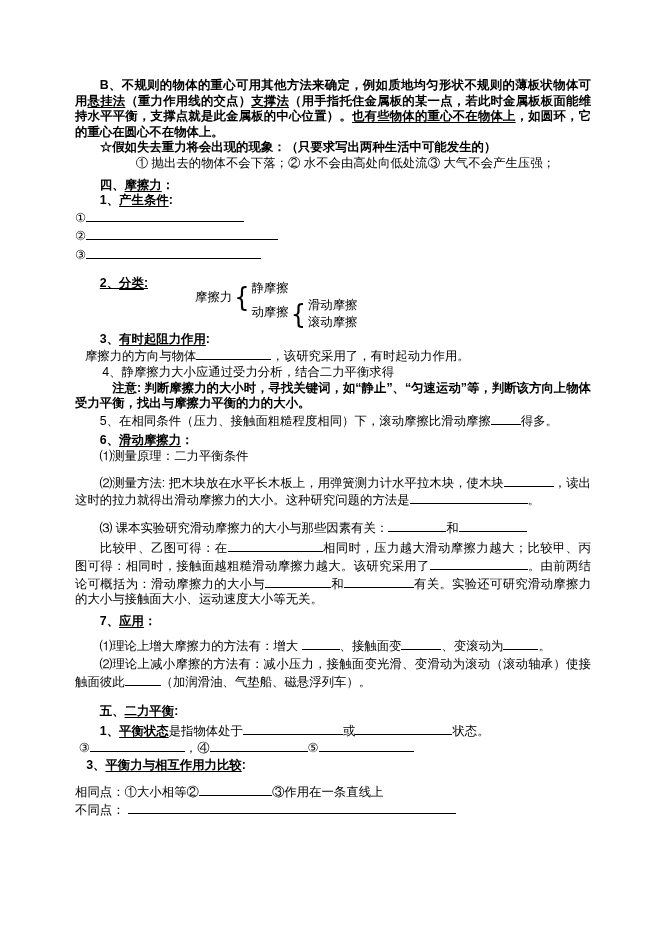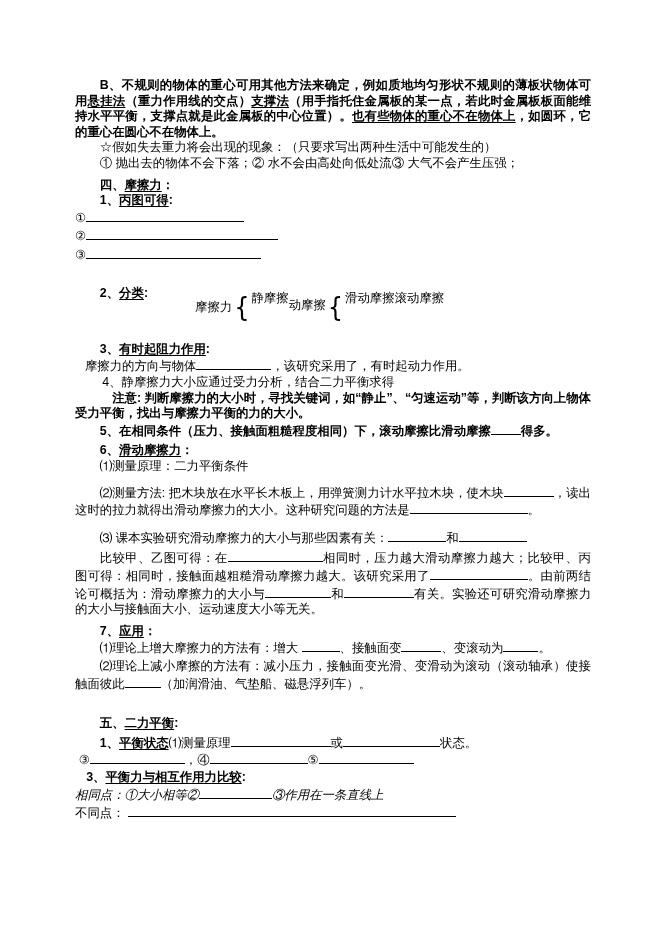--- a/index.html
+++ b/index.html
@@ -21,40 +21,40 @@
   }
   
   .diagram { margin-left:120px; margin-top:-12px; height:52px; margin-bottom:0; }
   .fork { display:flex; align-items:flex-start; }
   .dlabel { line-height:16px; white-space:nowrap; }
   .brace {
     font-family:"DejaVu Sans", sans-serif; font-size:24px; font-weight:normal;
     line-height:34px; height:34px; transform:scaleY(1.12); margin:0 2px;
   }
   .fork > .dlabel { margin-top:9px; }
-  .branches { display:flex; }
+  .branches { display:flex; flex-direction:column; }
   .branches > .dlabel { line-height:17px; margin-top:0; }
   .branches .fork > .dlabel { margin-top:7px; }
 </style>
 </head>
 <body>
 
 <div class="page">
   <div class="content">
 
     <div id="mount-before">
         <p class="line justify" style="text-indent: 2em;"><span class="b ">B、不规则的物体的重心可用其他方法来确定，例如质地均匀形状不规则的薄板状物体可用</span><span class="b u">悬挂法</span><span class="b ">（重力作用线的交点）</span><span class="b u">支撑法</span><span class="b ">（用手指托住金属板的某一点，若此时金属板板面能维持水平平衡，支撑点就是此金属板的中心位置）。</span><span class="b u">也有些物体的重心不在物体上</span><span class="b ">，如圆环，它的重心在圆心不在物体上。</span></p>
-        <p class="line" style="text-indent: 2em;"><span class="">☆假如失去重力将会出现的现象：（只要求写出两种生活中可能发生的）</span></p>
-        <p class="line" style="text-indent: 2em;"><span class="">① 抛出去的物体不会下落；② 水不会由高处向低处流③ 大气不会产生压强；</span></p>
+        <p class="line" style="text-indent: 2em; font-weight: bold;"><span class="">☆假如失去重力将会出现的现象：（只要求写出两种生活中可能发生的）</span></p>
+        <p class="line" style="text-indent: 2em; text-align: center;"><span class="">① 抛出去的物体不会下落；② 水不会由高处向低处流③ 大气不会产生压强；</span></p>
         <p class="line" style="text-indent: 2em; margin-top: 6px;"><span class="b ">四、</span><span class="b u">摩擦力</span><span class="b ">：</span></p>
-        <p class="line" style="text-indent: 2em;"><span class="b ">1、</span><span class="b u">丙图可得</span><span class="b ">:</span></p>
+        <p class="line" style="text-indent: 2em;"><span class="b ">1、</span><span class="b u">产生条件</span><span class="b ">:</span></p>
         <p class="line" style="line-height: 17.5px;"><span class="">①</span><span class="blank" style="width: 158px;"></span></p>
         <p class="line" style="line-height: 17.5px;"><span class="">②</span><span class="blank" style="width: 192px;"></span></p>
         <p class="line" style="line-height: 17.5px;"><span class="">③</span><span class="blank" style="width: 175px;"></span></p>
-        <p class="line" style="text-indent: 2em; margin-top: 22px;"><span class="b ">2、</span><span class="b u">分类</span><span class="b ">:</span></p>
+        <p class="line" style="text-indent: 2em; margin-top: 12px; text-decoration: underline;"><span class="b ">2、</span><span class="b u">分类</span><span class="b ">:</span></p>
       </div>
 
     <div class="diagram">
       <div class="fork">
         <span class="dlabel">摩擦力</span>
         <span class="brace">{</span>
         <div class="branches">
           <span class="dlabel">静摩擦</span>
           <div class="fork">
             <span class="dlabel">动摩擦</span>
@@ -66,31 +66,31 @@
           </div>
         </div>
       </div>
     </div>
 
     <div id="mount-after">
         <p class="line" style="text-indent: 2em;"><span class="b ">3、</span><span class="b u">有时起阻力作用</span><span class="b ">:</span></p>
         <p class="line" style="text-indent: 0.8em;"><span class="">摩擦力的方向与物体</span><span class="blank" style="width: 75px;"></span><span class="">，该研究采用了，有时起动力作用。</span></p>
         <p class="line" style="text-indent: 2.2em;"><span class="">4、静摩擦力大小应通过受力分析，结合二力平衡求得</span></p>
         <p class="line justify" style="text-indent: 3em;"><span class="b ">注意: 判断摩擦力的大小时，寻找关键词，如“静止”、“匀速运动”等，判断该方向上物体受力平衡，找出与摩擦力平衡的力的大小。</span></p>
-        <p class="line" style="text-indent: 2em; font-weight: bold;"><span class="">5、在相同条件（压力、接触面粗糙程度相同）下，滚动摩擦比滑动摩擦</span><span class="blank" style="width: 30px;"></span><span class="">得多。</span></p>
+        <p class="line" style="text-indent: 2em;"><span class="">5、在相同条件（压力、接触面粗糙程度相同）下，滚动摩擦比滑动摩擦</span><span class="blank" style="width: 30px;"></span><span class="">得多。</span></p>
         <p class="line" style="text-indent: 2em; margin-top: 4px;"><span class="b ">6、</span><span class="b u">滑动摩擦力</span><span class="b ">：</span></p>
         <p class="line" style="text-indent: 2em;"><span class="">⑴测量原理：二力平衡条件</span></p>
         <p class="line justify" style="text-indent: 2em; margin-top: 9px;"><span class="">⑵测量方法: 把木块放在水平长木板上，用弹簧测力计水平拉木块，使木块</span><span class="blank" style="width: 50px;"></span><span class="">，读出这时的拉力就得出滑动摩擦力的大小。这种研究问题的方法是</span><span class="blank" style="width: 118px;"></span><span class="">。</span></p>
         <p class="line" style="text-indent: 2em; margin-top: 10px;"><span class="">⑶ 课本实验研究滑动摩擦力的大小与那些因素有关：</span><span class="blank" style="width: 58px;"></span><span class="">和</span><span class="blank" style="width: 68px;"></span></p>
         <p class="line justify" style="text-indent: 2em; margin-top: 3px;"><span class="">比较甲、乙图可得：在</span><span class="blank" style="width: 95px;"></span><span class="">相同时，压力越大滑动摩擦力越大；比较甲、丙图可得：相同时，接触面越粗糙滑动摩擦力越大。该研究采用了</span><span class="blank" style="width: 98px;"></span><span class="">。由前两结论可概括为：滑动摩擦力的大小与</span><span class="blank" style="width: 66px;"></span><span class="">和</span><span class="blank" style="width: 70px;"></span><span class="">有关。实验还可研究滑动摩擦力的大小与接触面大小、运动速度大小等无关。</span></p>
         <p class="line" style="text-indent: 2em; margin-top: 6px;"><span class="b ">7、</span><span class="b u">应用</span><span class="b ">：</span></p>
-        <p class="line" style="text-indent: 2em;"><span class="">⑴理论上增大摩擦力的方法有：增大 </span><span class="blank" style="width: 38px;"></span><span class="">、接触面变</span><span class="blank" style="width: 40px;"></span><span class="">、变滚动为</span><span class="blank" style="width: 35px;"></span><span class="">。</span></p>
+        <p class="line" style="text-indent: 2em; margin-top: 8px;"><span class="">⑴理论上增大摩擦力的方法有：增大 </span><span class="blank" style="width: 38px;"></span><span class="">、接触面变</span><span class="blank" style="width: 40px;"></span><span class="">、变滚动为</span><span class="blank" style="width: 35px;"></span><span class="">。</span></p>
         <p class="line justify" style="text-indent: 2em; margin-top: 2px;"><span class="">⑵理论上减小摩擦的方法有：减小压力，接触面变光滑、变滑动为滚动（滚动轴承）使接触面彼此</span><span class="blank" style="width: 36px;"></span><span class="">（加润滑油、气垫船、磁悬浮列车）。</span></p>
-        <p class="line" style="text-indent: 2em; margin-top: 24px;"><span class="b ">五、</span><span class="b u">二力平衡</span><span class="b ">:</span></p>
-        <p class="line" style="text-indent: 2em; margin-top: 2px;"><span class="b ">1、</span><span class="b u">平衡状态</span><span class="">⑴测量原理</span><span class="blank" style="width: 100px;"></span><span class="">或</span><span class="blank" style="width: 97px;"></span><span class="">状态。</span></p>
+        <p class="line" style="text-indent: 2em; margin-top: 14px;"><span class="b ">五、</span><span class="b u">二力平衡</span><span class="b ">:</span></p>
+        <p class="line" style="text-indent: 2em; margin-top: 2px;"><span class="b ">1、</span><span class="b u">平衡状态</span><span class="">是指物体处于</span><span class="blank" style="width: 100px;"></span><span class="">或</span><span class="blank" style="width: 97px;"></span><span class="">状态。</span></p>
         <p class="line" style="text-indent: 0.3em; line-height: 17.5px;"><span class="">③</span><span class="blank" style="width: 95px;"></span><span class="">，④</span><span class="blank" style="width: 98px;"></span><span class="">⑤</span><span class="blank" style="width: 95px;"></span></p>
         <p class="line" style="text-indent: 0.9em; margin-top: 0;"><span class="b ">3、</span><span class="b u">平衡力与相互作用力比较</span><span class="b ">:</span></p>
-        <p class="line" style="margin-top: 1px; font-style: italic;"><span class="">相同点：①大小相等②</span><span class="blank" style="width: 73px;"></span><span class="">③作用在一条直线上</span></p>
+        <p class="line" style="margin-top: 10px;"><span class="">相同点：①大小相等②</span><span class="blank" style="width: 73px;"></span><span class="">③作用在一条直线上</span></p>
         <p class="line" style="line-height: 17.5px;"><span class="">不同点： </span><span class="blank" style="width: 328px;"></span></p>
       </div>
 
   </div>
 </div>
 
 </body></html>

